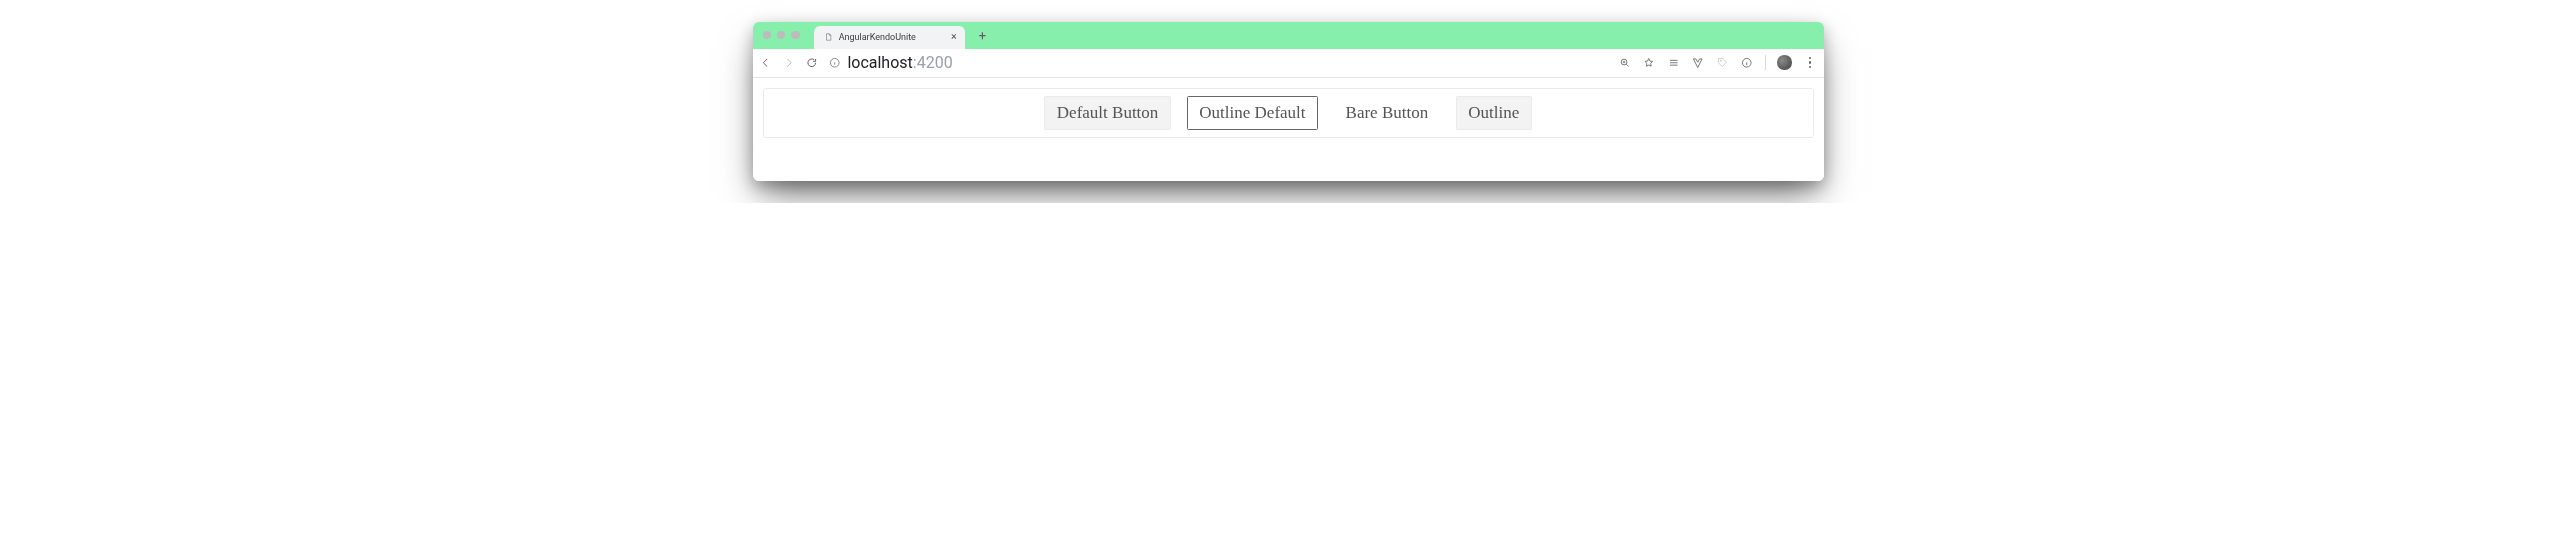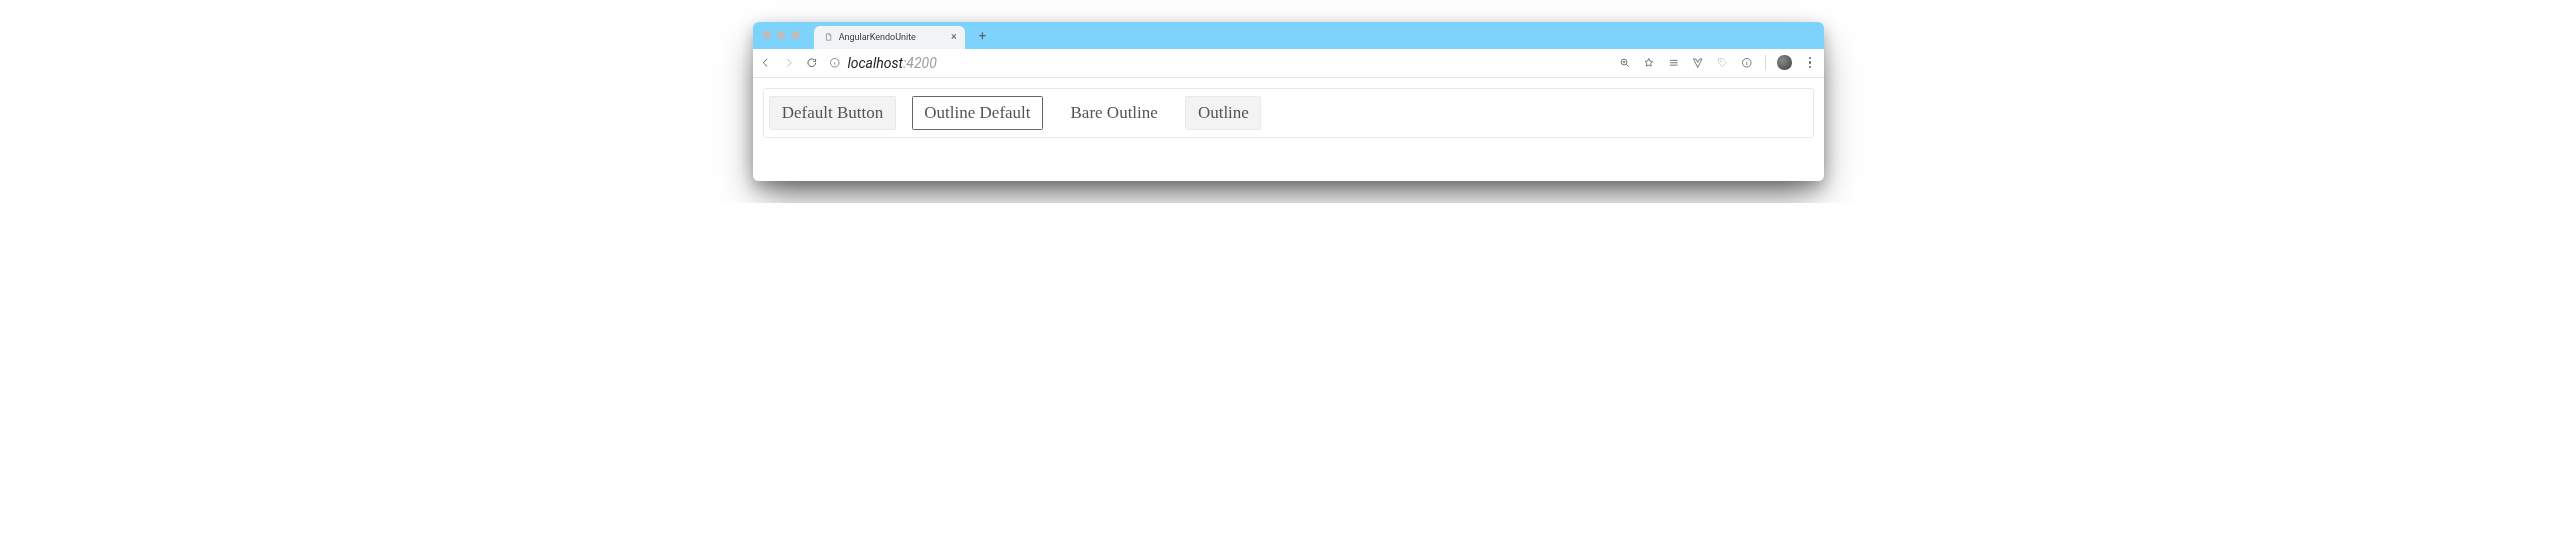--- a/index.html
+++ b/index.html
@@ -11,21 +11,21 @@
     .browser-window {
       width: 1071px;
       margin: 0 auto;
       background: #fff;
       border-radius: 5.8px;
       box-shadow: 0 18px 36px -7.2px rgba(0,0,0,0.55), 0 5.8px 14.4px rgba(0,0,0,0.25);
       overflow: hidden;
     }
     
     .titlebar {
-      background: #7dd3fc;
+      background: #86efac;
       height: 27px;
       display: flex;
       align-items: flex-end;
       padding-left: 10px;
       position: relative;
     }
     .traffic-lights {
       display: flex;
       gap: 5.8px;
       align-items: center;
@@ -73,23 +73,22 @@
     }
     
     .addrbar {
       background: #fff;
       height: 29px;
       border-bottom: 0.7px solid #e4e4e4;
       display: flex;
       align-items: center;
       padding: 0 7.2px;
       gap: 10px;
-      font-size: 14px;
+      font-size: 16px;
       color: #555;
-      font-style: italic;
     }
     .nav-icon {
       width: 13px; height: 13px;
       display: inline-flex; align-items: center; justify-content: center;
       color: #5a5a5a;
       cursor: pointer;
     }
     .nav-icon svg { width: 11.5px; height: 11.5px; stroke: currentColor; fill: none; stroke-width: 2; }
     .addr-input {
       flex: 1;
@@ -134,20 +133,21 @@
       background: #fff;
       padding: 10px 10px 43px 10px;
     }
     .panel {
       border: 0.7px solid #e9e9e9;
       border-radius: 2.9px;
       padding: 7.2px 5.8px;
       display: flex;
       align-items: center;
       gap: 16px;
+      justify-content: center;
     }
     .kbtn {
       font-family: Georgia, "Times New Roman", serif;
       font-size: 17px;
       color: #545454;
       padding: 5.8px 11.5px;
       border-radius: 1.4px;
       line-height: 1.2;
       cursor: pointer;
       user-select: none;
@@ -265,19 +265,19 @@
           <span></span>
           <span></span>
       </span>
     </div>
   </div>
 
   <div class="viewport">
     <div class="panel">
       <div class="kbtn kbtn-default">Default Button</div>
       <div class="kbtn kbtn-outline">Outline Default</div>
-      <div class="kbtn kbtn-bare">Bare Outline</div>
+      <div class="kbtn kbtn-bare">Bare Button</div>
       <div class="kbtn kbtn-plain">Outline</div>
     </div>
   </div>
 
 </div>
 
 
 </body></html>

